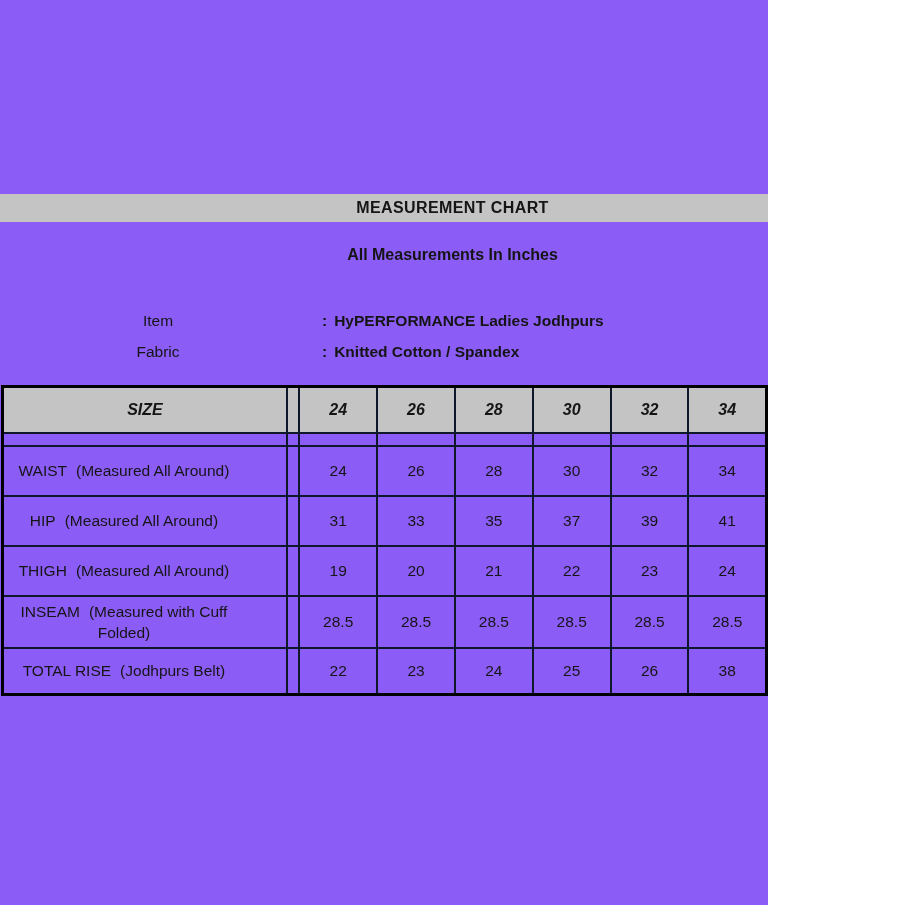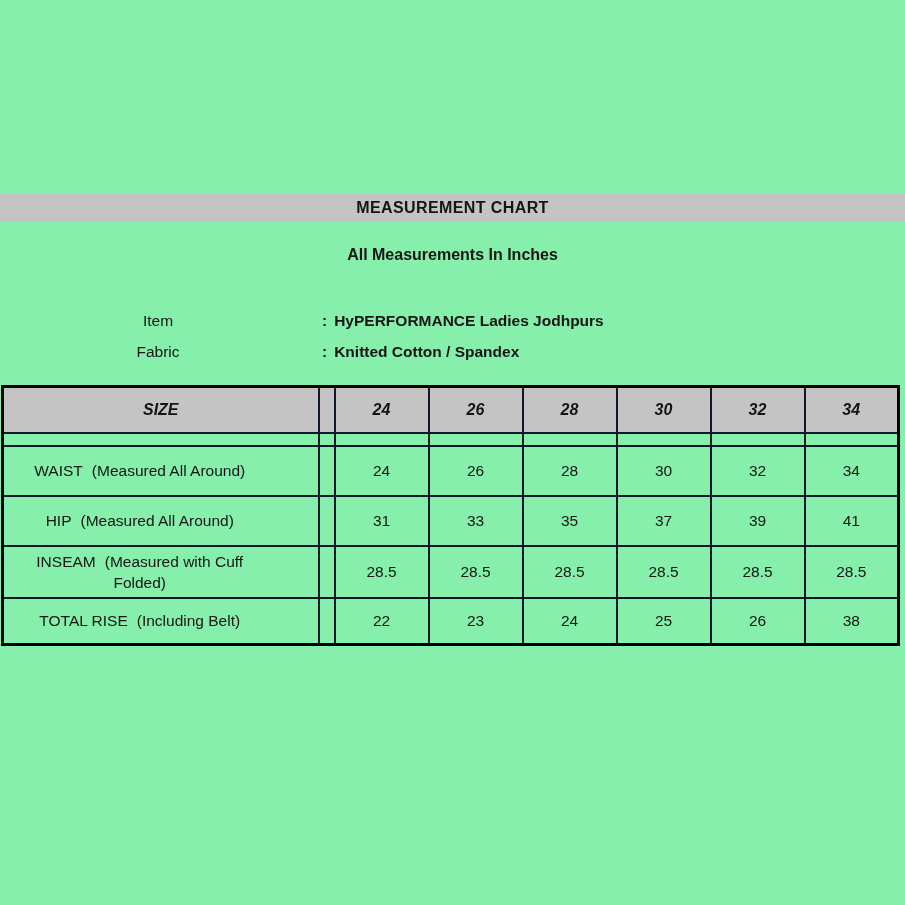--- a/index.html
+++ b/index.html
@@ -2,23 +2,23 @@
 <html><head>
 <meta charset="utf-8">
 <style>
   html, body {
     margin: 0;
     padding: 0;
     background: #ffffff;
   }
   .page {
     position: relative;
-    width: 905px;
+    width: 768px;
     height: 905px;
-    background: #86efac;
+    background: #8b5cf6;
     font-family: "Liberation Sans", sans-serif;
     color: #151515;
     overflow: hidden;
   }
   .title-band {
     position: absolute;
     top: 194px;
     left: 0;
     width: 905px;
     height: 28px;
@@ -176,37 +176,49 @@
         </td>
         <td></td>
         <td class="value-cell">31</td>
         <td class="value-cell">33</td>
         <td class="value-cell">35</td>
         <td class="value-cell">37</td>
         <td class="value-cell">39</td>
         <td class="value-cell">41</td>
       </tr>
 
+      <tr class="data-row">
+        <td class="row-label-cell">
+          <span>THIGH</span><span class="row-note">(Measured All Around)</span>
+        </td>
+        <td></td>
+        <td class="value-cell">19</td>
+        <td class="value-cell">20</td>
+        <td class="value-cell">21</td>
+        <td class="value-cell">22</td>
+        <td class="value-cell">23</td>
+        <td class="value-cell">24</td>
+      </tr>
 
       <tr class="data-row-tall">
         <td class="row-label-cell">
           <span>INSEAM</span><span class="row-note">(Measured with Cuff Folded)</span>
         </td>
         <td></td>
         <td class="value-cell">28.5</td>
         <td class="value-cell">28.5</td>
         <td class="value-cell">28.5</td>
         <td class="value-cell">28.5</td>
         <td class="value-cell">28.5</td>
         <td class="value-cell">28.5</td>
       </tr>
 
       <tr class="data-row-last">
         <td class="row-label-cell">
-          <span>TOTAL RISE</span><span class="row-note">(Including Belt)</span>
+          <span>TOTAL RISE</span><span class="row-note">(Jodhpurs Belt)</span>
         </td>
         <td></td>
         <td class="value-cell">22</td>
         <td class="value-cell">23</td>
         <td class="value-cell">24</td>
         <td class="value-cell">25</td>
         <td class="value-cell">26</td>
         <td class="value-cell">38</td>
       </tr>
     </tbody>

